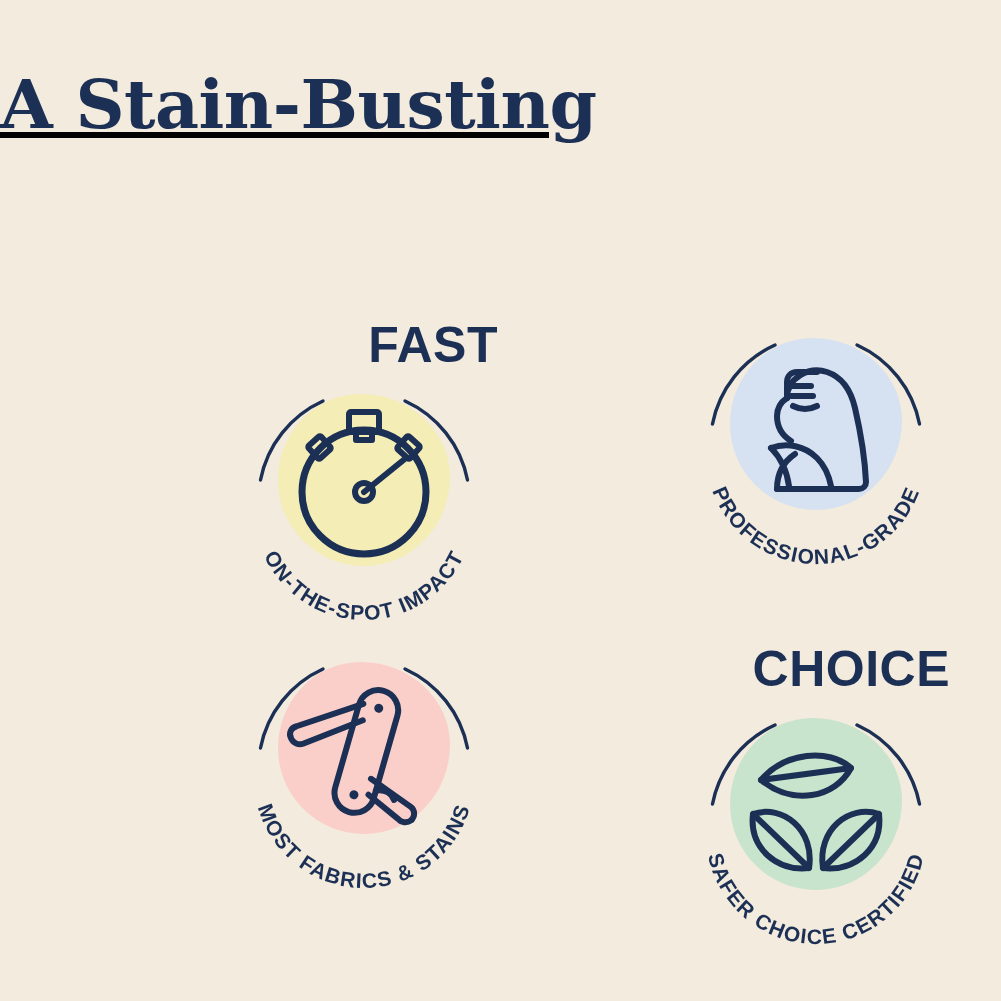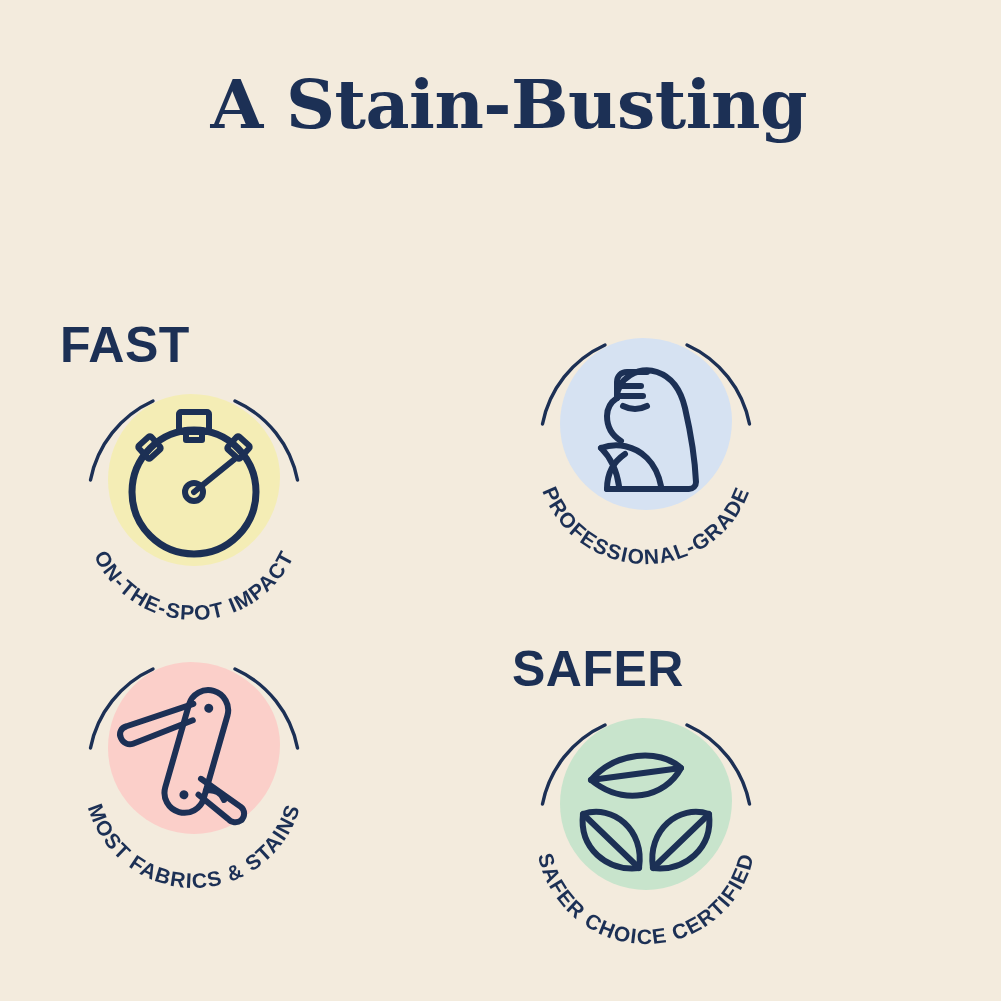--- a/index.html
+++ b/index.html
@@ -23,21 +23,22 @@
     height: 1001px;
     background: #f3ebdd;
   }
 
   
   .title-block {
     position: absolute;
     top: 64px;
     left: 0;
     width: 807px;
-    text-align: right;
+    text-align: left;
+    text-decoration: underline;
   }
   .title-line {
     font-family: "DejaVu Serif", "Liberation Serif", serif;
     font-weight: 700;
     font-size: 68px;
     line-height: 80px;
     letter-spacing: -0.5px;
     color: #1c3055;
     display: block;
   }
@@ -53,21 +54,21 @@
     grid-template-rows: 316px 316px;
     column-gap: 14px;
     row-gap: 8px;
   }
   .badge {
     position: relative;
     width: 100%;
     height: 316px;
     display: flex;
     flex-direction: column;
-    align-items: flex-start;
+    align-items: flex-end;
   }
   .badge-heading {
     font-family: "Liberation Sans", sans-serif;
     font-weight: 700;
     font-size: 50px;
     line-height: 54px;
     letter-spacing: 0.5px;
     color: #1c3055;
     margin: 0;
     text-align: center;
@@ -229,21 +230,21 @@
           <path class="arc-stroke" d="M 30.5,104 A 110,110 0 0 1 93,25"></path>
           <path class="arc-stroke" d="M 175,25 A 110,110 0 0 1 237.5,104"></path>
           <text class="circ-text">
             <textPath href="#arcMulti" startOffset="50%" text-anchor="middle">MOST FABRICS &amp; STAINS</textPath>
           </text>
         </svg>
       </div>
     </div>
 
     <div class="badge">
-      <div class="badge-heading">SAFER</div>
+      <div class="badge-heading">CHOICE</div>
       <div class="badge-ring">
         <div class="blob" style="background:#c8e4cc;"></div>
 
         <svg class="icon-svg" viewBox="0 0 182 182">
           <g transform="translate(0,6)">
             <path class="line-ico-thin" d="M36 58 C60 30, 104 26, 126 46 C110 76, 68 84, 36 58 Z"></path>
             <path class="line-ico-thin" d="M36 58 L126 46"></path>
           </g>
           <g transform="translate(0,6)">
             <path class="line-ico-thin" d="M28 92 C58 82, 90 108, 84 146 C52 150, 24 126, 28 92 Z"></path>

